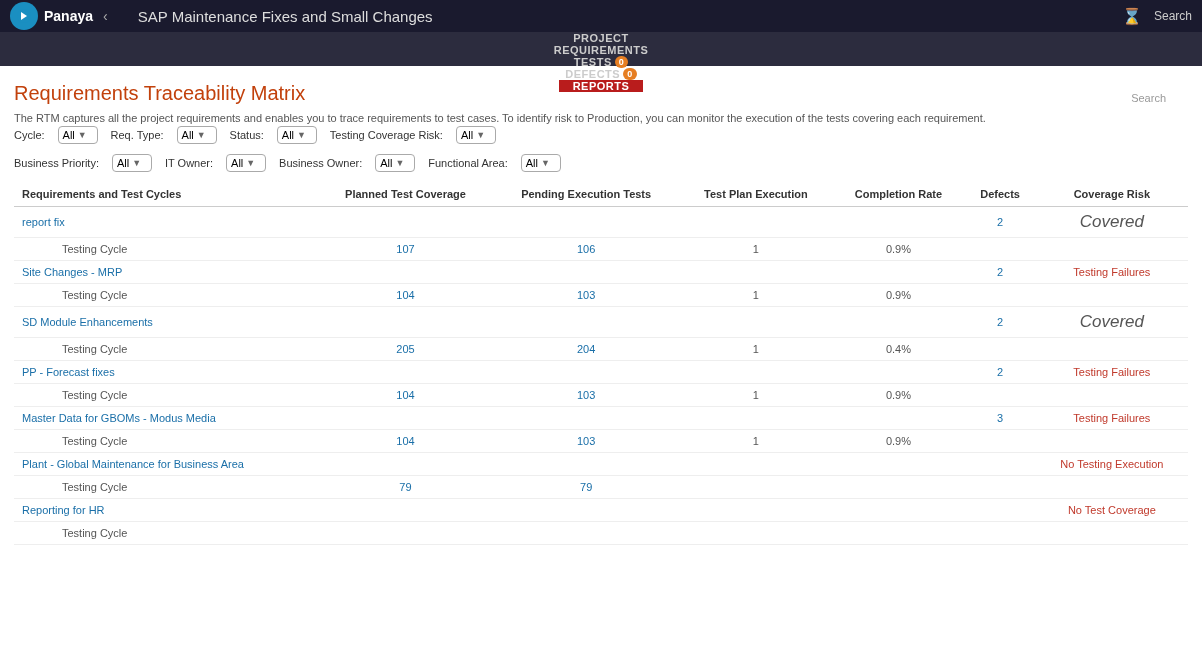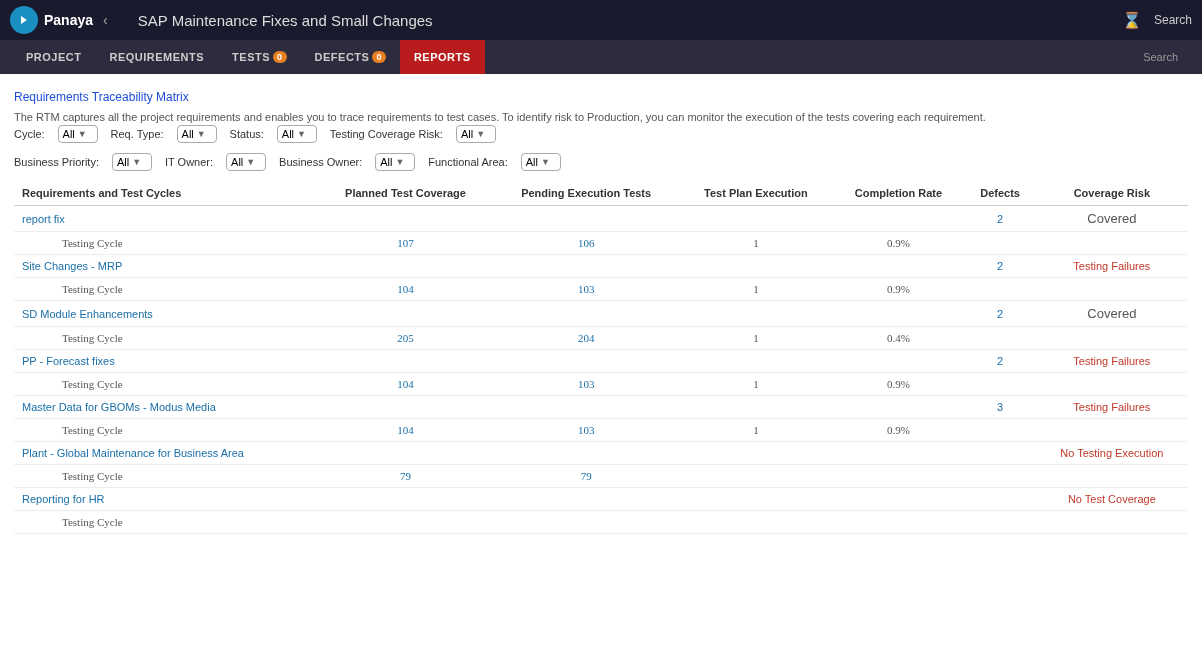--- a/index.html
+++ b/index.html
@@ -3,21 +3,21 @@
   <meta charset="utf-8">
   <style>
     * { box-sizing: border-box; margin: 0; padding: 0; }
     body { font-family: Arial, sans-serif; font-size: 12px; background: #fff; width: 1202px; }
 
     
     .top-header {
       background: #1a1a2e;
       display: flex;
       align-items: center;
-      height: 40px;
+      height: 32px;
       padding: 0 10px;
       gap: 10px;
     }
     .panaya-logo {
       display: flex;
       align-items: center;
       gap: 6px;
       color: #fff;
       font-size: 14px;
       font-weight: bold;
@@ -59,21 +59,22 @@
       font-size: 12px;
       cursor: pointer;
     }
 
     
     .nav-bar {
       background: #2c2c3e;
       display: flex;
       align-items: center;
       height: 34px;
-      padding: 0 12px;
+      padding: 0 24px;
+      flex-direction: column;
     }
     .nav-item {
       color: #ccc;
       font-size: 11px;
       font-weight: bold;
       padding: 0 14px;
       height: 34px;
       display: flex;
       align-items: center;
       cursor: pointer;
@@ -100,23 +101,23 @@
       padding: 0 12px;
     }
 
     
     .main-content {
       padding: 16px 14px;
       background: #fff;
     }
 
     .page-title {
-      font-size: 12px;
+      font-size: 20px;
       font-weight: normal;
-      color: #1d4ed8;
+      color: #c2410c;
       margin-bottom: 6px;
     }
 
     .page-description {
       font-size: 11px;
       color: #555;
       line-height: 1.4;
     }
 
     
@@ -175,21 +176,20 @@
       background: #fff;
     }
     .req-name {
       color: #1a6fa8;
       cursor: pointer;
       font-size: 11px;
     }
     .cycle-row td {
       background: #fff;
       color: #555;
-      font-family: Liberation Serif, serif;
     }
     .cycle-indent {
       padding-left: 40px;
       color: #555;
     }
     .link-blue {
       color: #1a6fa8;
       cursor: pointer;
     }
     .defects-link {
@@ -200,21 +200,22 @@
     .no-execution {
       color: #c0392b;
       font-size: 11px;
     }
     .testing-failures {
       color: #c0392b;
       font-size: 11px;
     }
     .covered-text {
       color: #555;
-      font-size: 13px;
+      font-size: 17px;
+      font-style: italic;
     }
   </style>
 </head>
 <body>
 
 <div class="top-header">
   <div class="panaya-logo">
     <div class="logo-icon">
       <svg width="16" height="16" viewBox="0 0 16 16">
         <circle cx="8" cy="8" r="7" fill="#1a8fc1"></circle>

